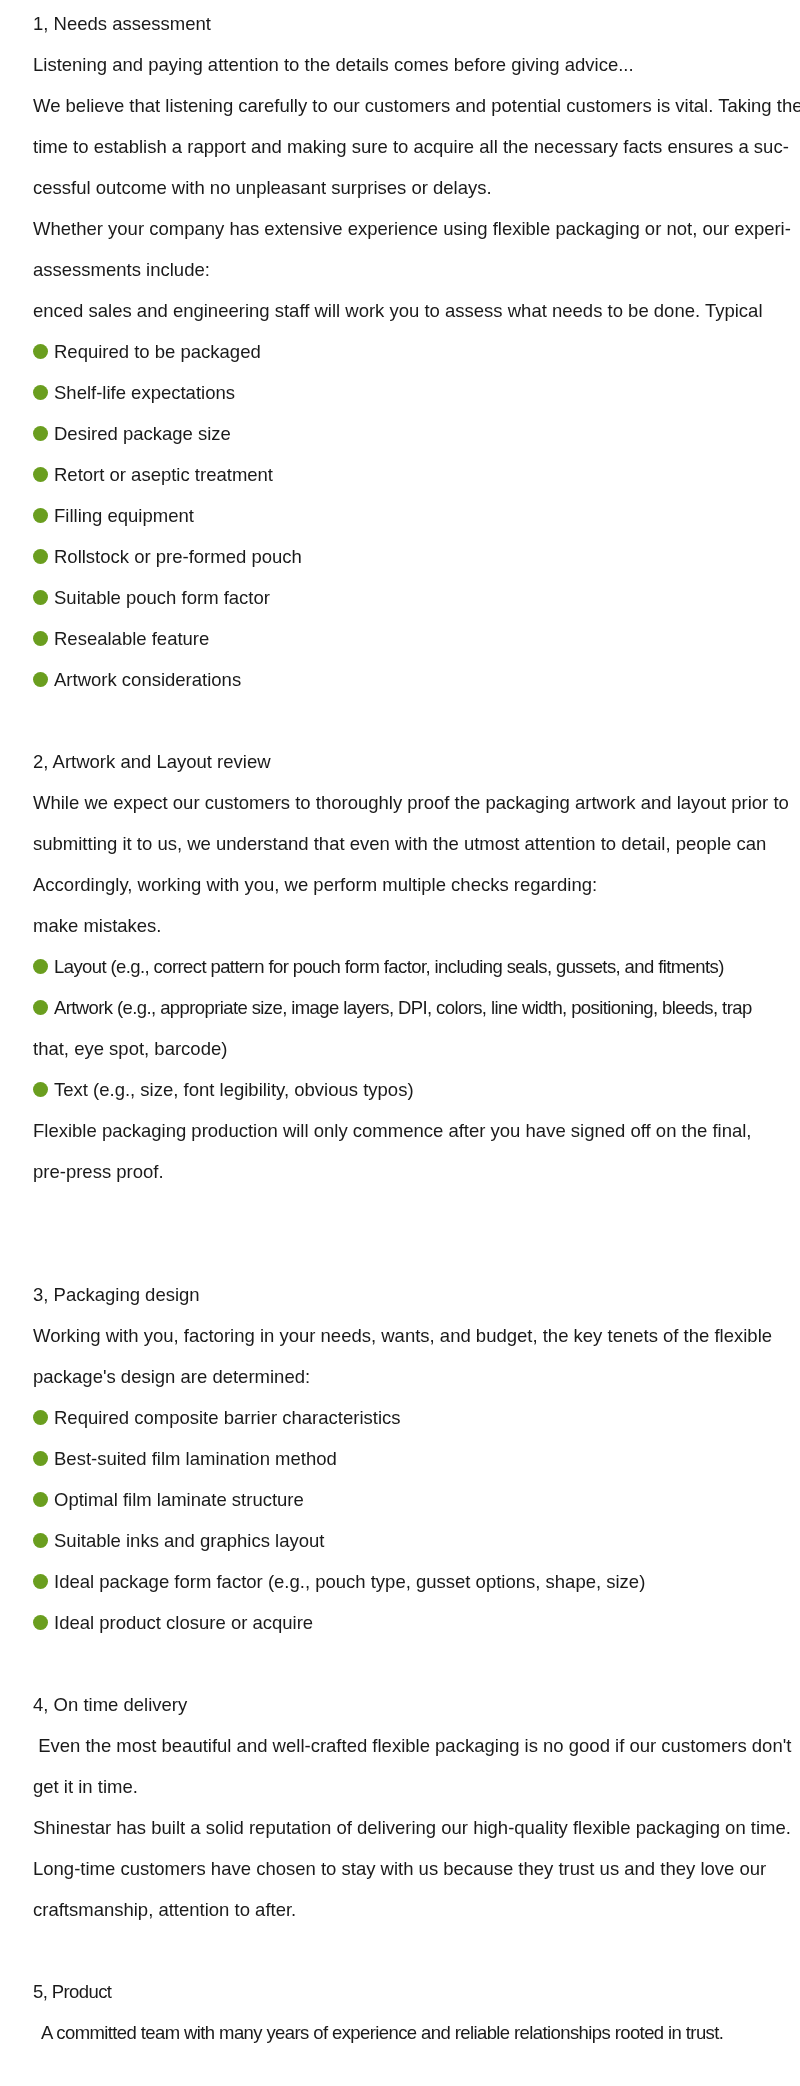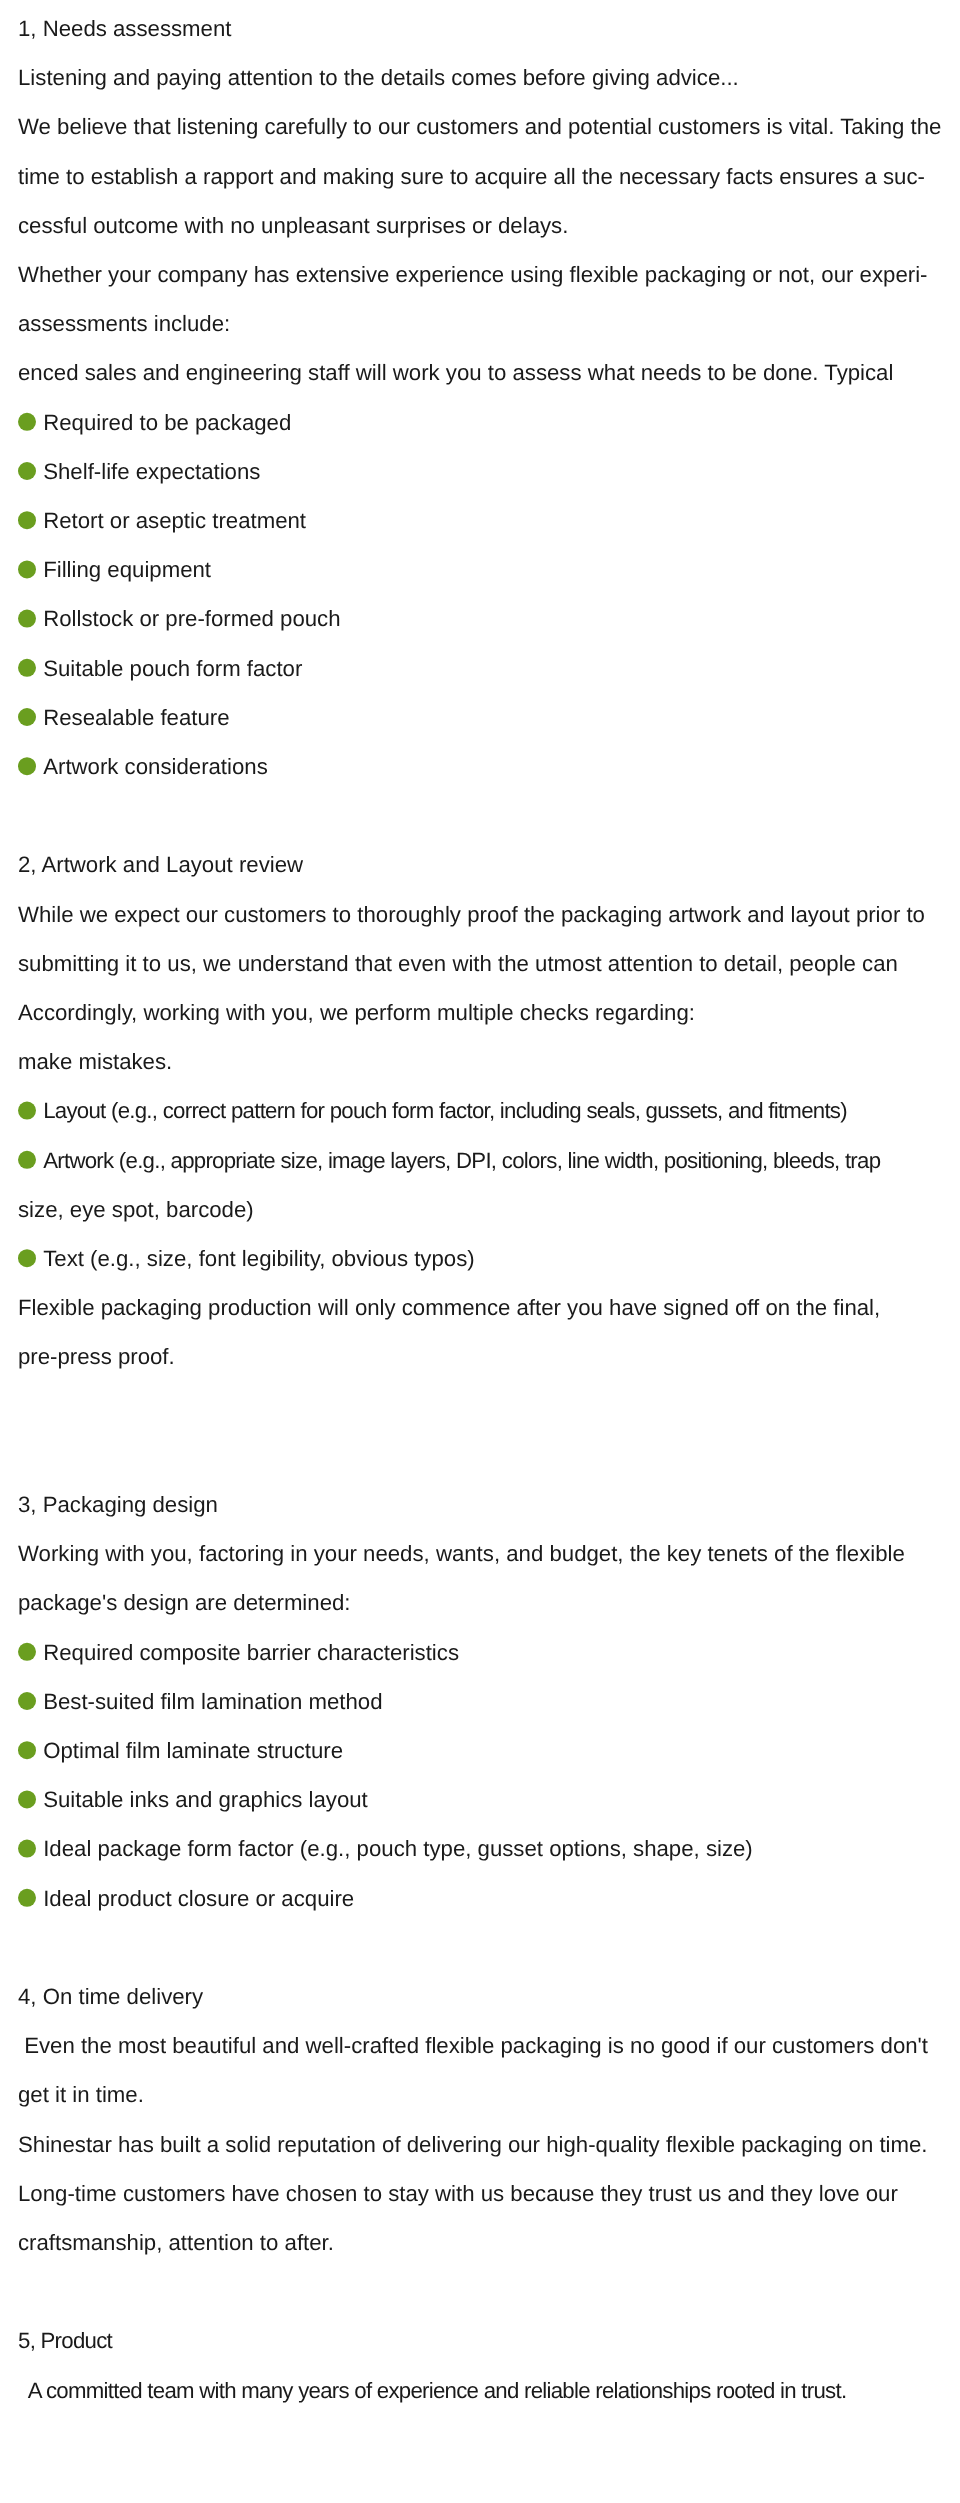--- a/index.html
+++ b/index.html
@@ -4,21 +4,21 @@
 <style>
   html, body { margin: 0; padding: 0; background: #ffffff; }
   body {
     width: 800px;
     height: 2086px;
     overflow: hidden;
     font-family: "Liberation Sans", "DejaVu Sans", sans-serif;
     color: #1a1a1a;
   }
   .doc {
-    padding: 3px 15px 0 15px;
+    padding: 3px 15px 0 33px;
     font-size: 18.5px;
     line-height: 41px;
   }
   .line { display: block; min-height: 41px; white-space: nowrap; }
   .blank { height: 41px; }
   .bullet {
     display: inline-block;
     width: 15px; height: 15px;
     border-radius: 50%;
     background: #6a9e1f;
@@ -37,40 +37,41 @@
     <span class="line">Listening and paying attention to the details comes before giving advice...</span>
     <span class="line">We believe that listening carefully to our customers and potential customers is vital. Taking the</span>
     <span class="line">time to establish a rapport and making sure to acquire all the necessary facts ensures a suc-</span>
     <span class="line">cessful outcome with no unpleasant surprises or delays.</span>
     <span class="line">Whether your company has extensive experience using flexible packaging or not, our experi-</span>
     <span class="line">assessments include:</span>
     <span class="line">enced sales and engineering staff will work you to assess what needs to be done. Typical</span>
     <div>
       <span class="line"><span class="bullet"></span><span>Required to be packaged</span></span>
       <span class="line"><span class="bullet"></span><span>Shelf-life expectations</span></span>
+      <span class="line"><span class="bullet"></span><span>Desired package size</span></span>
       <span class="line"><span class="bullet"></span><span>Retort or aseptic treatment</span></span>
       <span class="line"><span class="bullet"></span><span>Filling equipment</span></span>
       <span class="line"><span class="bullet"></span><span>Rollstock or pre-formed pouch</span></span>
       <span class="line"><span class="bullet"></span><span>Suitable pouch form factor</span></span>
       <span class="line"><span class="bullet"></span><span>Resealable feature</span></span>
       <span class="line"><span class="bullet"></span><span>Artwork considerations</span></span>
     </div>
   </div>
   <div class="blank"></div>
 
   <div>
     <span class="line">2, Artwork and Layout review</span>
     <span class="line">While we expect our customers to thoroughly proof the packaging artwork and layout prior to</span>
     <span class="line">submitting it to us, we understand that even with the utmost attention to detail, people can</span>
     <span class="line">Accordingly, working with you, we perform multiple checks regarding:</span>
     <span class="line">make mistakes.</span>
     <div>
       <span class="line condensed"><span class="bullet"></span><span>Layout (e.g., correct pattern for pouch form factor, including seals, gussets, and fitments)</span></span>
       <span class="line condensed"><span class="bullet"></span><span>Artwork (e.g., appropriate size, image layers, DPI, colors, line width, positioning, bleeds, trap</span></span>
-      <span class="line">size, eye spot, barcode)</span>
+      <span class="line">that, eye spot, barcode)</span>
       <span class="line"><span class="bullet"></span><span>Text (e.g., size, font legibility, obvious typos)</span></span>
     </div>
     <span class="line">Flexible packaging production will only commence after you have signed off on the final,</span>
     <span class="line">pre-press proof.</span>
   </div>
   <div class="blank"></div>
   <div class="blank"></div>
 
   <div>
     <span class="line">3, Packaging design</span>

